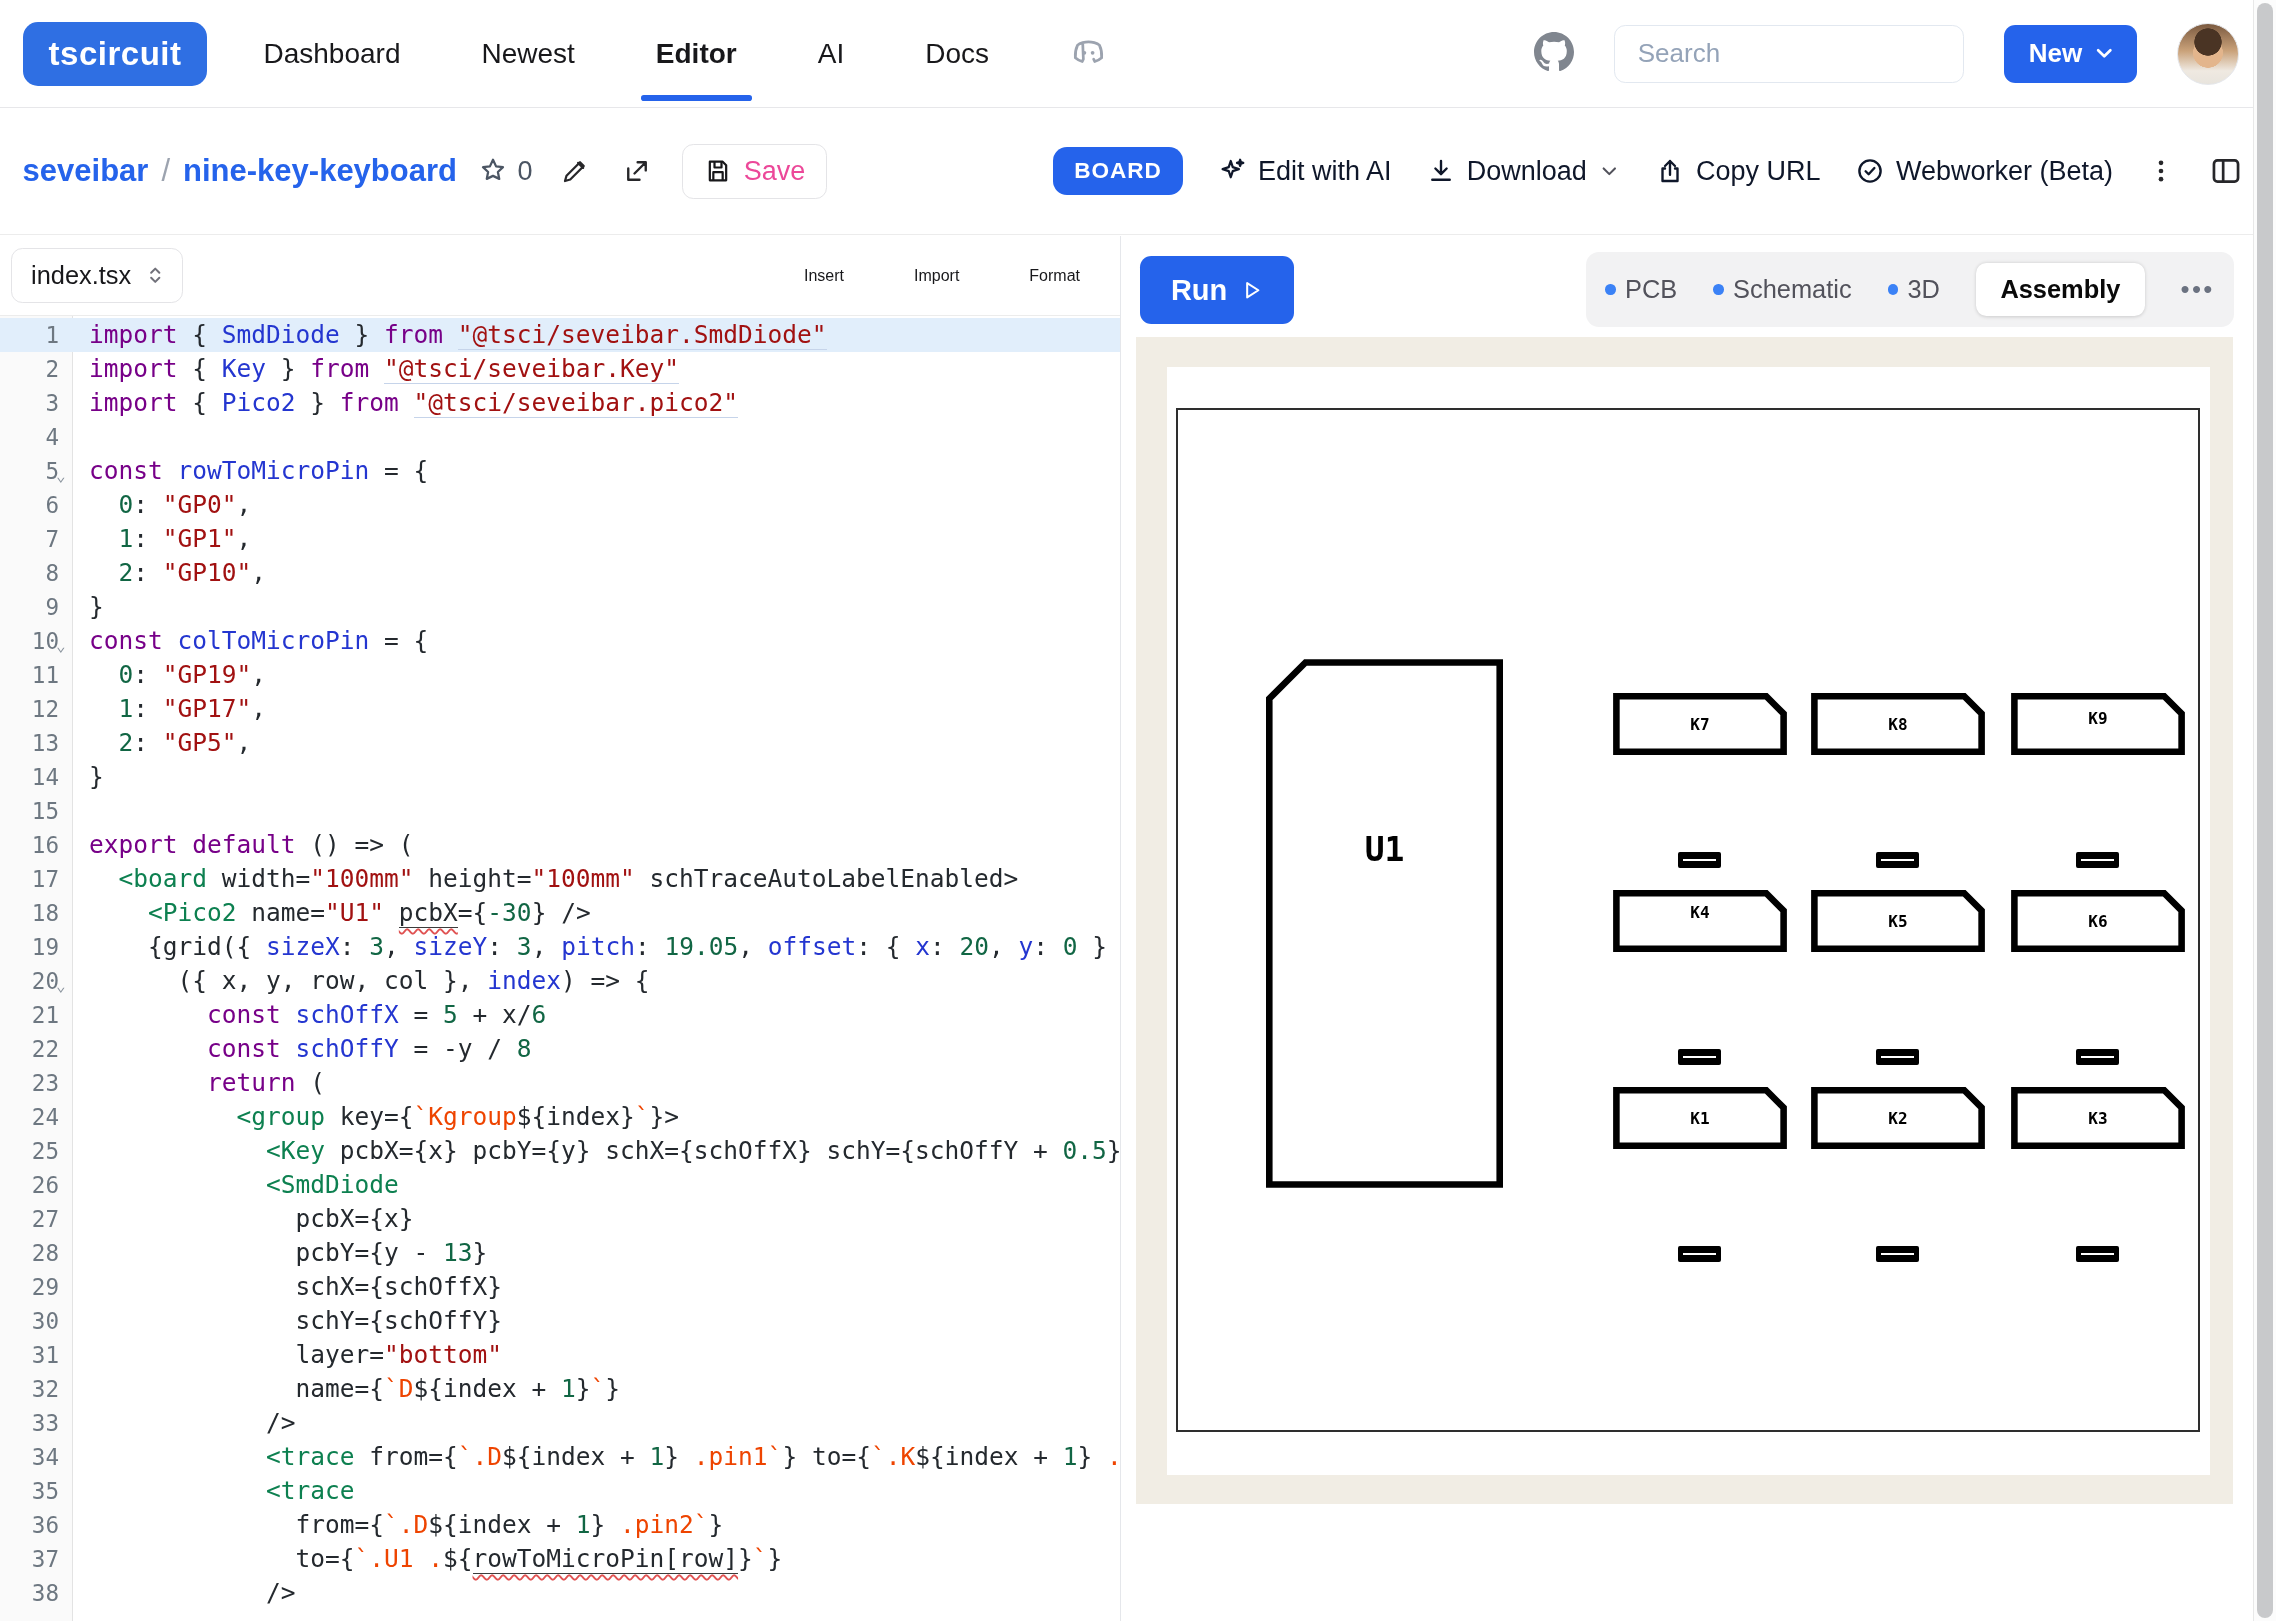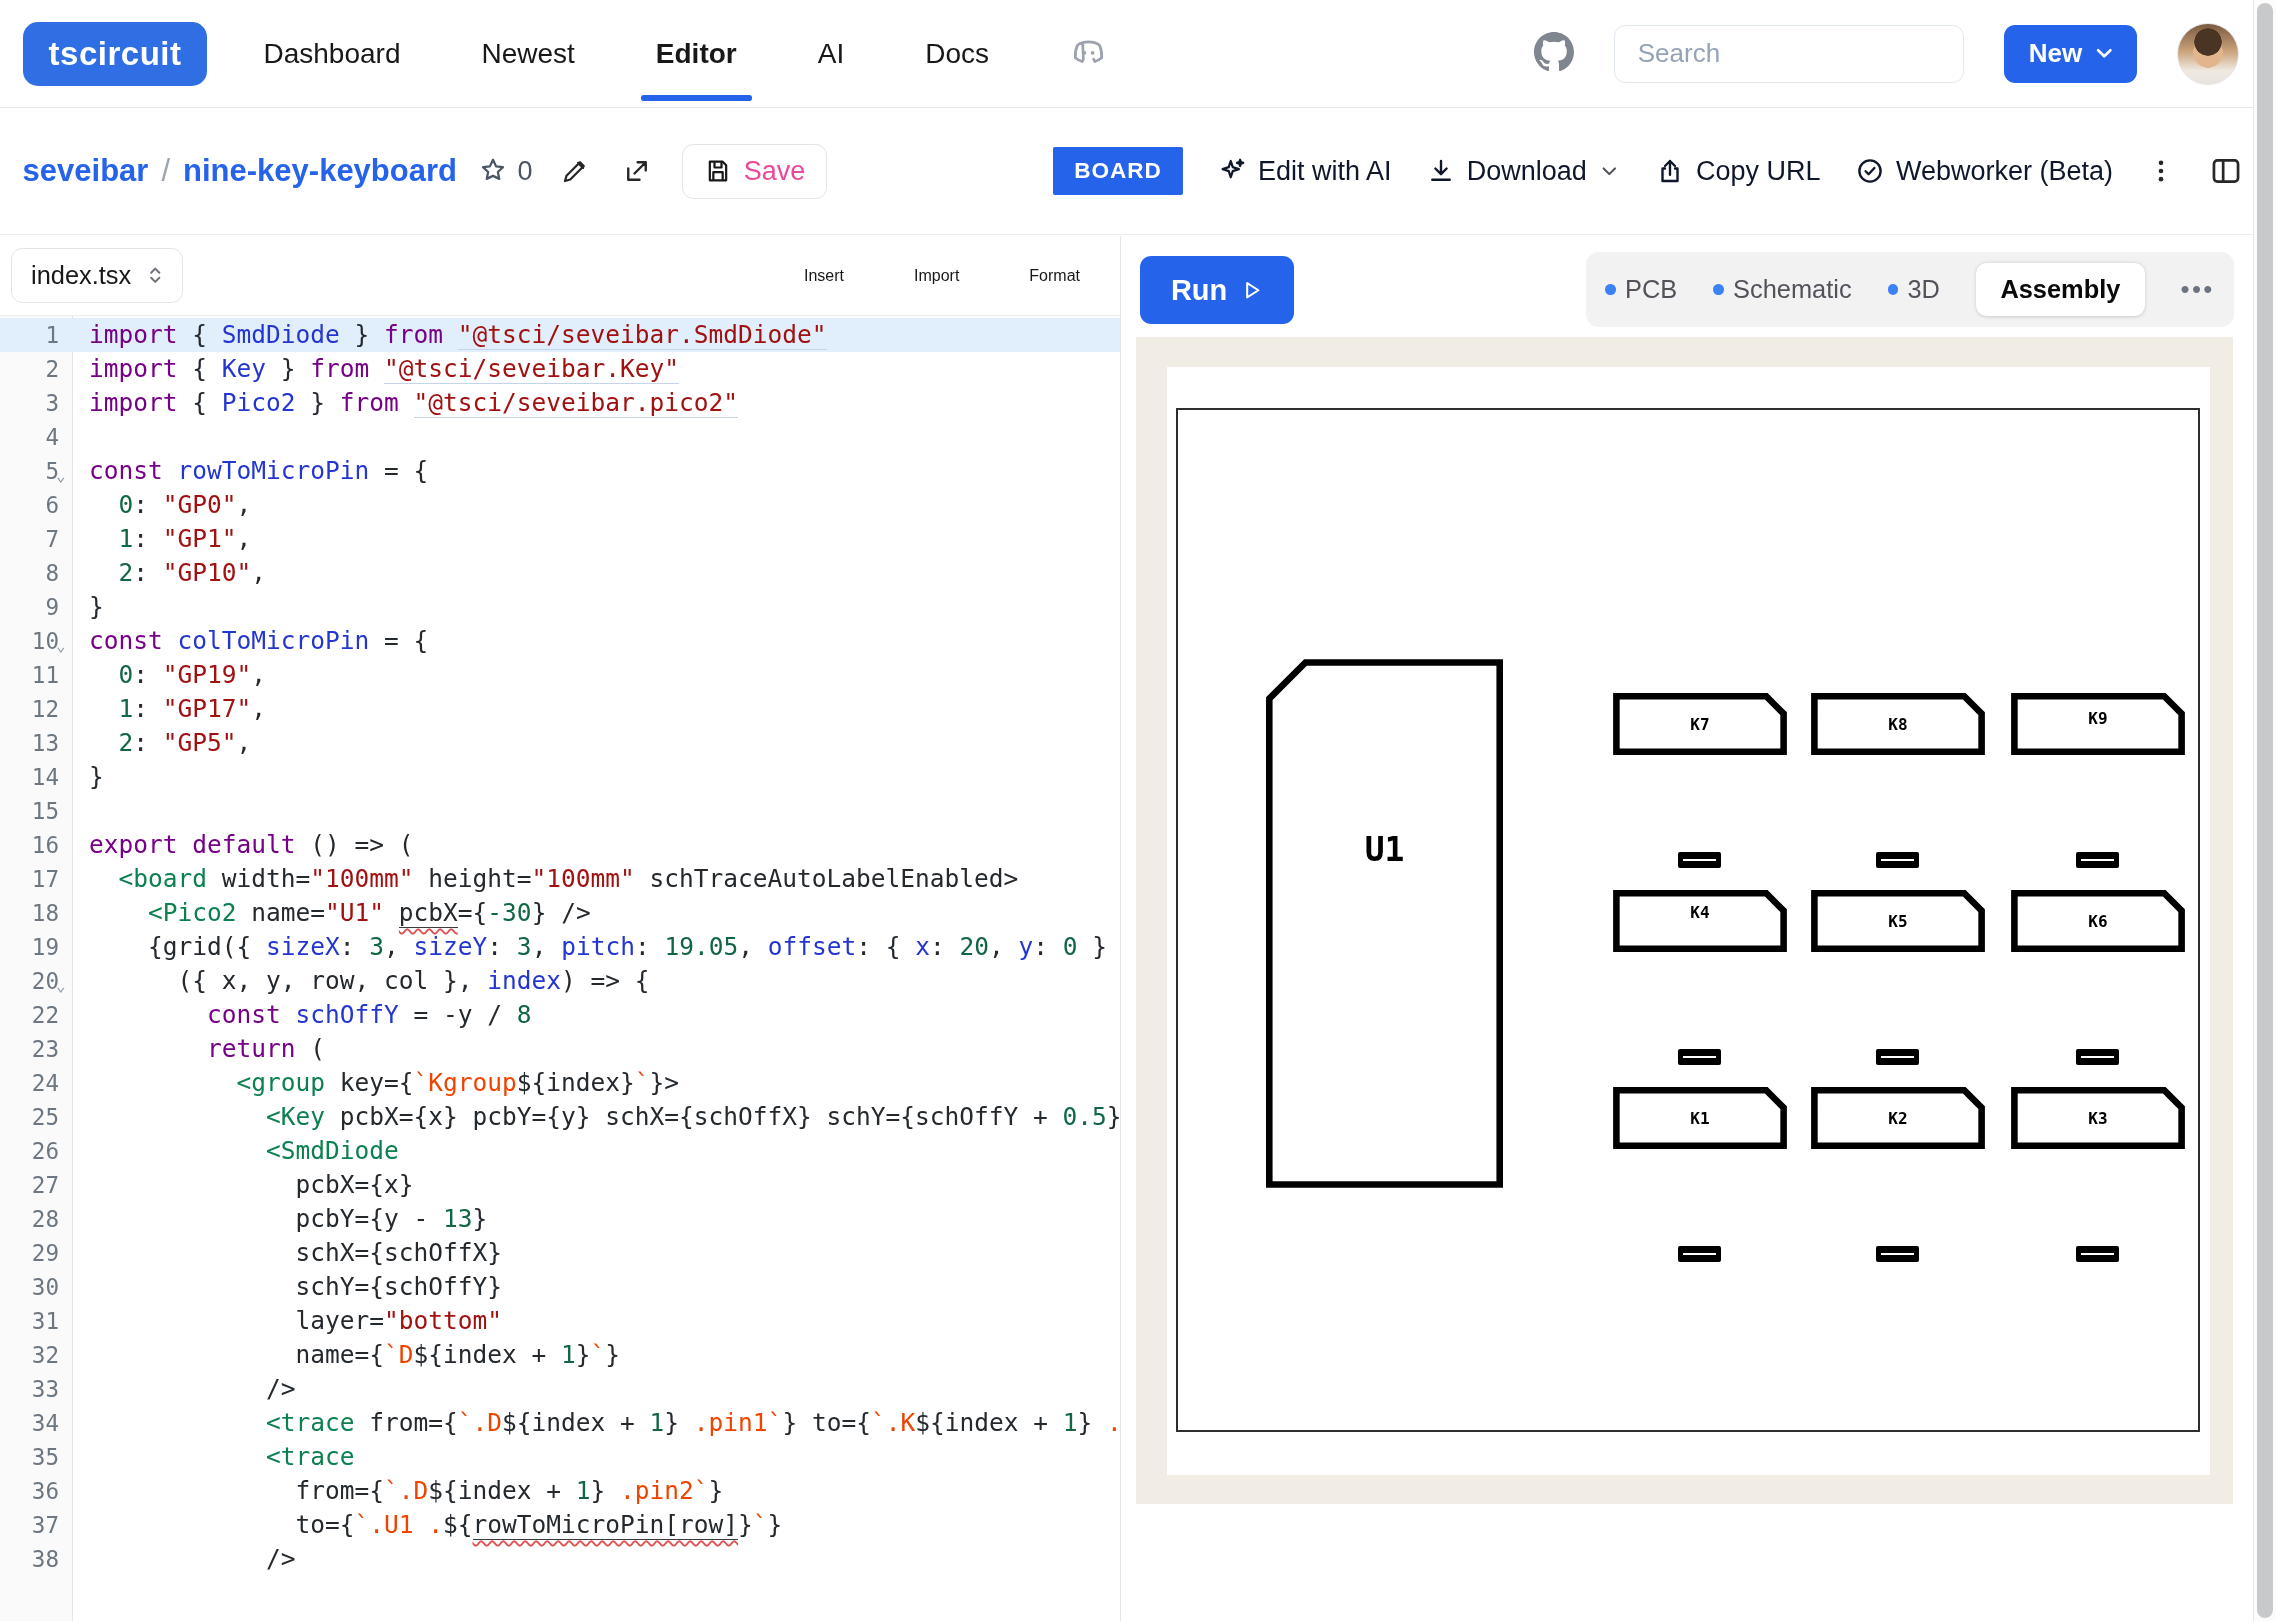--- a/index.html
+++ b/index.html
@@ -27,21 +27,21 @@
 
   
   .subheader { height:127px; display:flex; align-items:center; padding:0 34px 0 22.6px; background:#fff; border-bottom:0.9px solid #ececec; }
   .crumb { font-size:31px; font-weight:700; color:#2563eb; }
   .crumb-sep { font-size:31px; color:#9ca3af; font-weight:400; margin:0 13px; }
   .star-wrap { display:flex; align-items:center; gap:9.4px; margin-left:21px; color:#4b5563; font-size:27px; }
   .icon-btn { display:flex; align-items:center; justify-content:center; background:none; border:none; cursor:pointer; }
   .mL30 { margin-left:28px; } .mL34 { margin-left:32px; }
   .btn-save { margin-left:30px; height:55px; display:flex; align-items:center; gap:11.3px; background:#fff; border:1.9px solid #e4e4e7; border-radius:11.3px; padding:12px 21px; font-size:27px; font-weight:500; color:#ec4899; cursor:pointer; font-family:"Liberation Sans",sans-serif; }
   .sub-right { margin-left:auto; display:flex; align-items:center; gap:34px; }
-  .badge-board { background:#2563eb; color:#fff; font-size:22.6px; font-weight:700; letter-spacing:0.9px; padding:11.3px 21px; border-radius:2px; }
+  .badge-board { background:#2563eb; color:#fff; font-size:22.6px; font-weight:700; letter-spacing:0.9px; padding:11.3px 21px; border-radius:14px; }
   .action { display:flex; align-items:center; gap:11.3px; font-size:27px; font-weight:500; color:#0f172a; cursor:pointer; }
 
   
   .main { position:absolute; top:236px; left:0; right:0; bottom:0; display:flex; }
   .editor-panel { width:1121px; flex:none; border-right:0.9px solid #e5e7eb; display:flex; flex-direction:column; background:#fff; }
   .editor-toolbar { height:80px; flex:none; display:flex; align-items:center; padding:0 40px 0 11px; border-bottom:0.9px solid #ececec; }
   .file-pill { height:55px; display:flex; align-items:center; gap:11.3px; background:#fff; border:1.9px solid #e4e4e7; border-radius:11.3px; padding:0 15px 0 19px; font-size:25.4px; color:#18181b; cursor:pointer; }
   .editor-menu { margin-left:auto; display:flex; gap:70px; }
   .editor-menu-item { font-size:16px; font-weight:500; color:#18181b; cursor:pointer; }
 
@@ -230,20 +230,21 @@
             <div class="crow"><span class="gut">11</span><span class="ctx"><span class="tk-x">  </span><span class="tk-g">0</span><span class="tk-x">: </span><span class="tk-s">"GP19"</span><span class="tk-x">,</span></span></div>
             <div class="crow"><span class="gut">12</span><span class="ctx"><span class="tk-x">  </span><span class="tk-g">1</span><span class="tk-x">: </span><span class="tk-s">"GP17"</span><span class="tk-x">,</span></span></div>
             <div class="crow"><span class="gut">13</span><span class="ctx"><span class="tk-x">  </span><span class="tk-g">2</span><span class="tk-x">: </span><span class="tk-s">"GP5"</span><span class="tk-x">,</span></span></div>
             <div class="crow"><span class="gut">14</span><span class="ctx"><span class="tk-x">}</span></span></div>
             <div class="crow"><span class="gut">15</span><span class="ctx"></span></div>
             <div class="crow"><span class="gut">16</span><span class="ctx"><span class="tk-p">export</span><span class="tk-x"> </span><span class="tk-p">default</span><span class="tk-x"> () =&gt; (</span></span></div>
             <div class="crow"><span class="gut">17</span><span class="ctx"><span class="tk-x">  </span><span class="tk-t">&lt;board</span><span class="tk-x"> width=</span><span class="tk-s">"100mm"</span><span class="tk-x"> height=</span><span class="tk-s">"100mm"</span><span class="tk-x"> schTraceAutoLabelEnabled&gt;</span></span></div>
             <div class="crow"><span class="gut">18</span><span class="ctx"><span class="tk-x">    </span><span class="tk-t">&lt;Pico2</span><span class="tk-x"> name=</span><span class="tk-s">"U1"</span><span class="tk-x"> </span><span class="tk-x tk-w">pcbX</span><span class="tk-x">={</span><span class="tk-g">-30</span><span class="tk-x">} /&gt;</span></span></div>
             <div class="crow"><span class="gut">19</span><span class="ctx"><span class="tk-x">    {grid({ </span><span class="tk-b">sizeX</span><span class="tk-x">: </span><span class="tk-g">3</span><span class="tk-x">, </span><span class="tk-b">sizeY</span><span class="tk-x">: </span><span class="tk-g">3</span><span class="tk-x">, </span><span class="tk-b">pitch</span><span class="tk-x">: </span><span class="tk-g">19.05</span><span class="tk-x">, </span><span class="tk-b">offset</span><span class="tk-x">: { </span><span class="tk-b">x</span><span class="tk-x">: </span><span class="tk-g">20</span><span class="tk-x">, </span><span class="tk-b">y</span><span class="tk-x">: </span><span class="tk-g">0</span><span class="tk-x"> } }</span></span></div>
             <div class="crow"><span class="gut">20</span><span class="fold">⌄</span><span class="ctx"><span class="tk-x">      ({ x, y, row, col }, </span><span class="tk-b">index</span><span class="tk-x">) =&gt; {</span></span></div>
+            <div class="crow"><span class="gut">21</span><span class="ctx"><span class="tk-x">        </span><span class="tk-p">const</span><span class="tk-x"> </span><span class="tk-b">schOffX</span><span class="tk-x"> = </span><span class="tk-g">5</span><span class="tk-x"> + x/</span><span class="tk-g">6</span></span></div>
             <div class="crow"><span class="gut">22</span><span class="ctx"><span class="tk-x">        </span><span class="tk-p">const</span><span class="tk-x"> </span><span class="tk-b">schOffY</span><span class="tk-x"> = -y / </span><span class="tk-g">8</span></span></div>
             <div class="crow"><span class="gut">23</span><span class="ctx"><span class="tk-x">        </span><span class="tk-p">return</span><span class="tk-x"> (</span></span></div>
             <div class="crow"><span class="gut">24</span><span class="ctx"><span class="tk-x">          </span><span class="tk-t">&lt;group</span><span class="tk-x"> key={</span><span class="tk-o">`Kgroup</span><span class="tk-x">${index}</span><span class="tk-o">`</span><span class="tk-x">}&gt;</span></span></div>
             <div class="crow"><span class="gut">25</span><span class="ctx"><span class="tk-x">            </span><span class="tk-t">&lt;Key</span><span class="tk-x"> pcbX={x} pcbY={y} schX={schOffX} schY={schOffY + </span><span class="tk-g">0.5</span><span class="tk-x">} </span></span></div>
             <div class="crow"><span class="gut">26</span><span class="ctx"><span class="tk-x">            </span><span class="tk-t">&lt;SmdDiode</span></span></div>
             <div class="crow"><span class="gut">27</span><span class="ctx"><span class="tk-x">              pcbX={x}</span></span></div>
             <div class="crow"><span class="gut">28</span><span class="ctx"><span class="tk-x">              pcbY={y - </span><span class="tk-g">13</span><span class="tk-x">}</span></span></div>
             <div class="crow"><span class="gut">29</span><span class="ctx"><span class="tk-x">              schX={schOffX}</span></span></div>
             <div class="crow"><span class="gut">30</span><span class="ctx"><span class="tk-x">              schY={schOffY}</span></span></div>
             <div class="crow"><span class="gut">31</span><span class="ctx"><span class="tk-x">              layer=</span><span class="tk-s">"bottom"</span></span></div>

